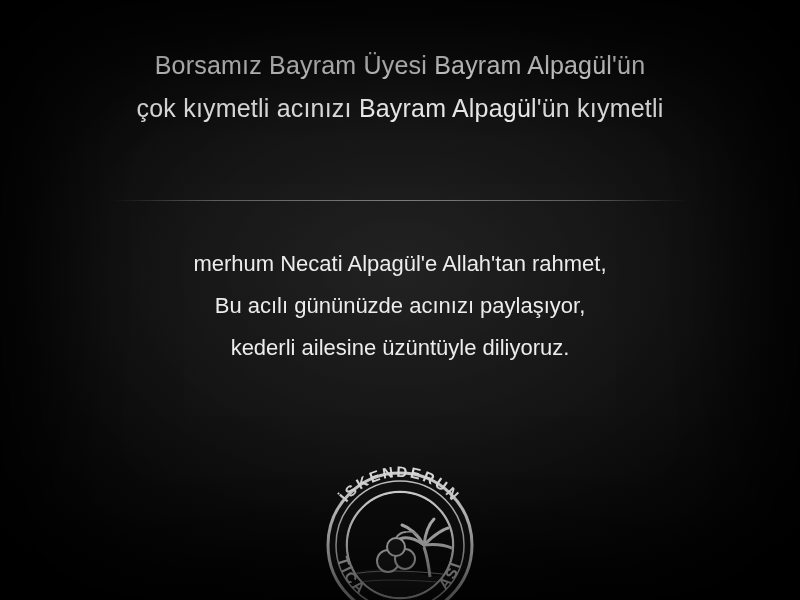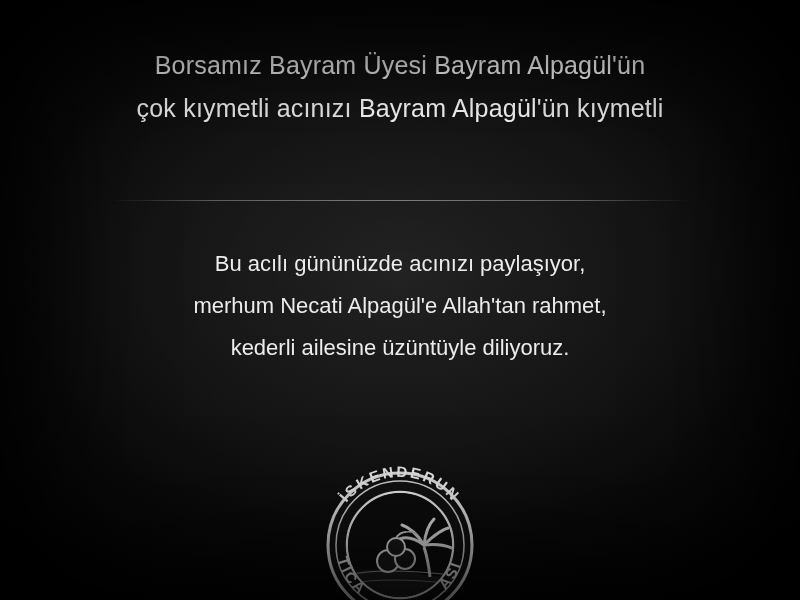--- a/index.html
+++ b/index.html
@@ -99,22 +99,22 @@
   <div class="vignette"></div>
 
   <div class="message-block">
     <div class="line"><span>Borsamız Bayram Üyesi </span><span class="strong">Bayram Alpagül</span><span>'ün</span></div>
     <div class="line"><span>çok kıymetli acınızı </span><span class="strong">Bayram Alpagül</span><span>'ün kıymetli</span></div>
   </div>
 
   <div class="divider"></div>
 
   <div class="message-block-2">
+    <div class="line2">merhum Necati Alpagül'e Allah'tan rahmet,</div>
     <div class="line2">Bu acılı gününüzde acınızı paylaşıyor,</div>
-    <div class="line2">merhum Necati Alpagül'e Allah'tan rahmet,</div>
     <div class="line2">kederli ailesine üzüntüyle diliyoruz.</div>
   </div>
 
   <div class="logo-wrap">
     <svg class="logo-svg" width="180" height="180" viewBox="0 0 180 180">
       <defs>
         <path id="arcTop" d="M 22,90 A 68,68 0 0 1 158,90" fill="none"></path>
         <path id="arcBottom" d="M 26,90 A 64,64 0 0 0 154,90" fill="none"></path>
         <clipPath id="innerClip">
           <circle cx="90" cy="90" r="52"></circle>

